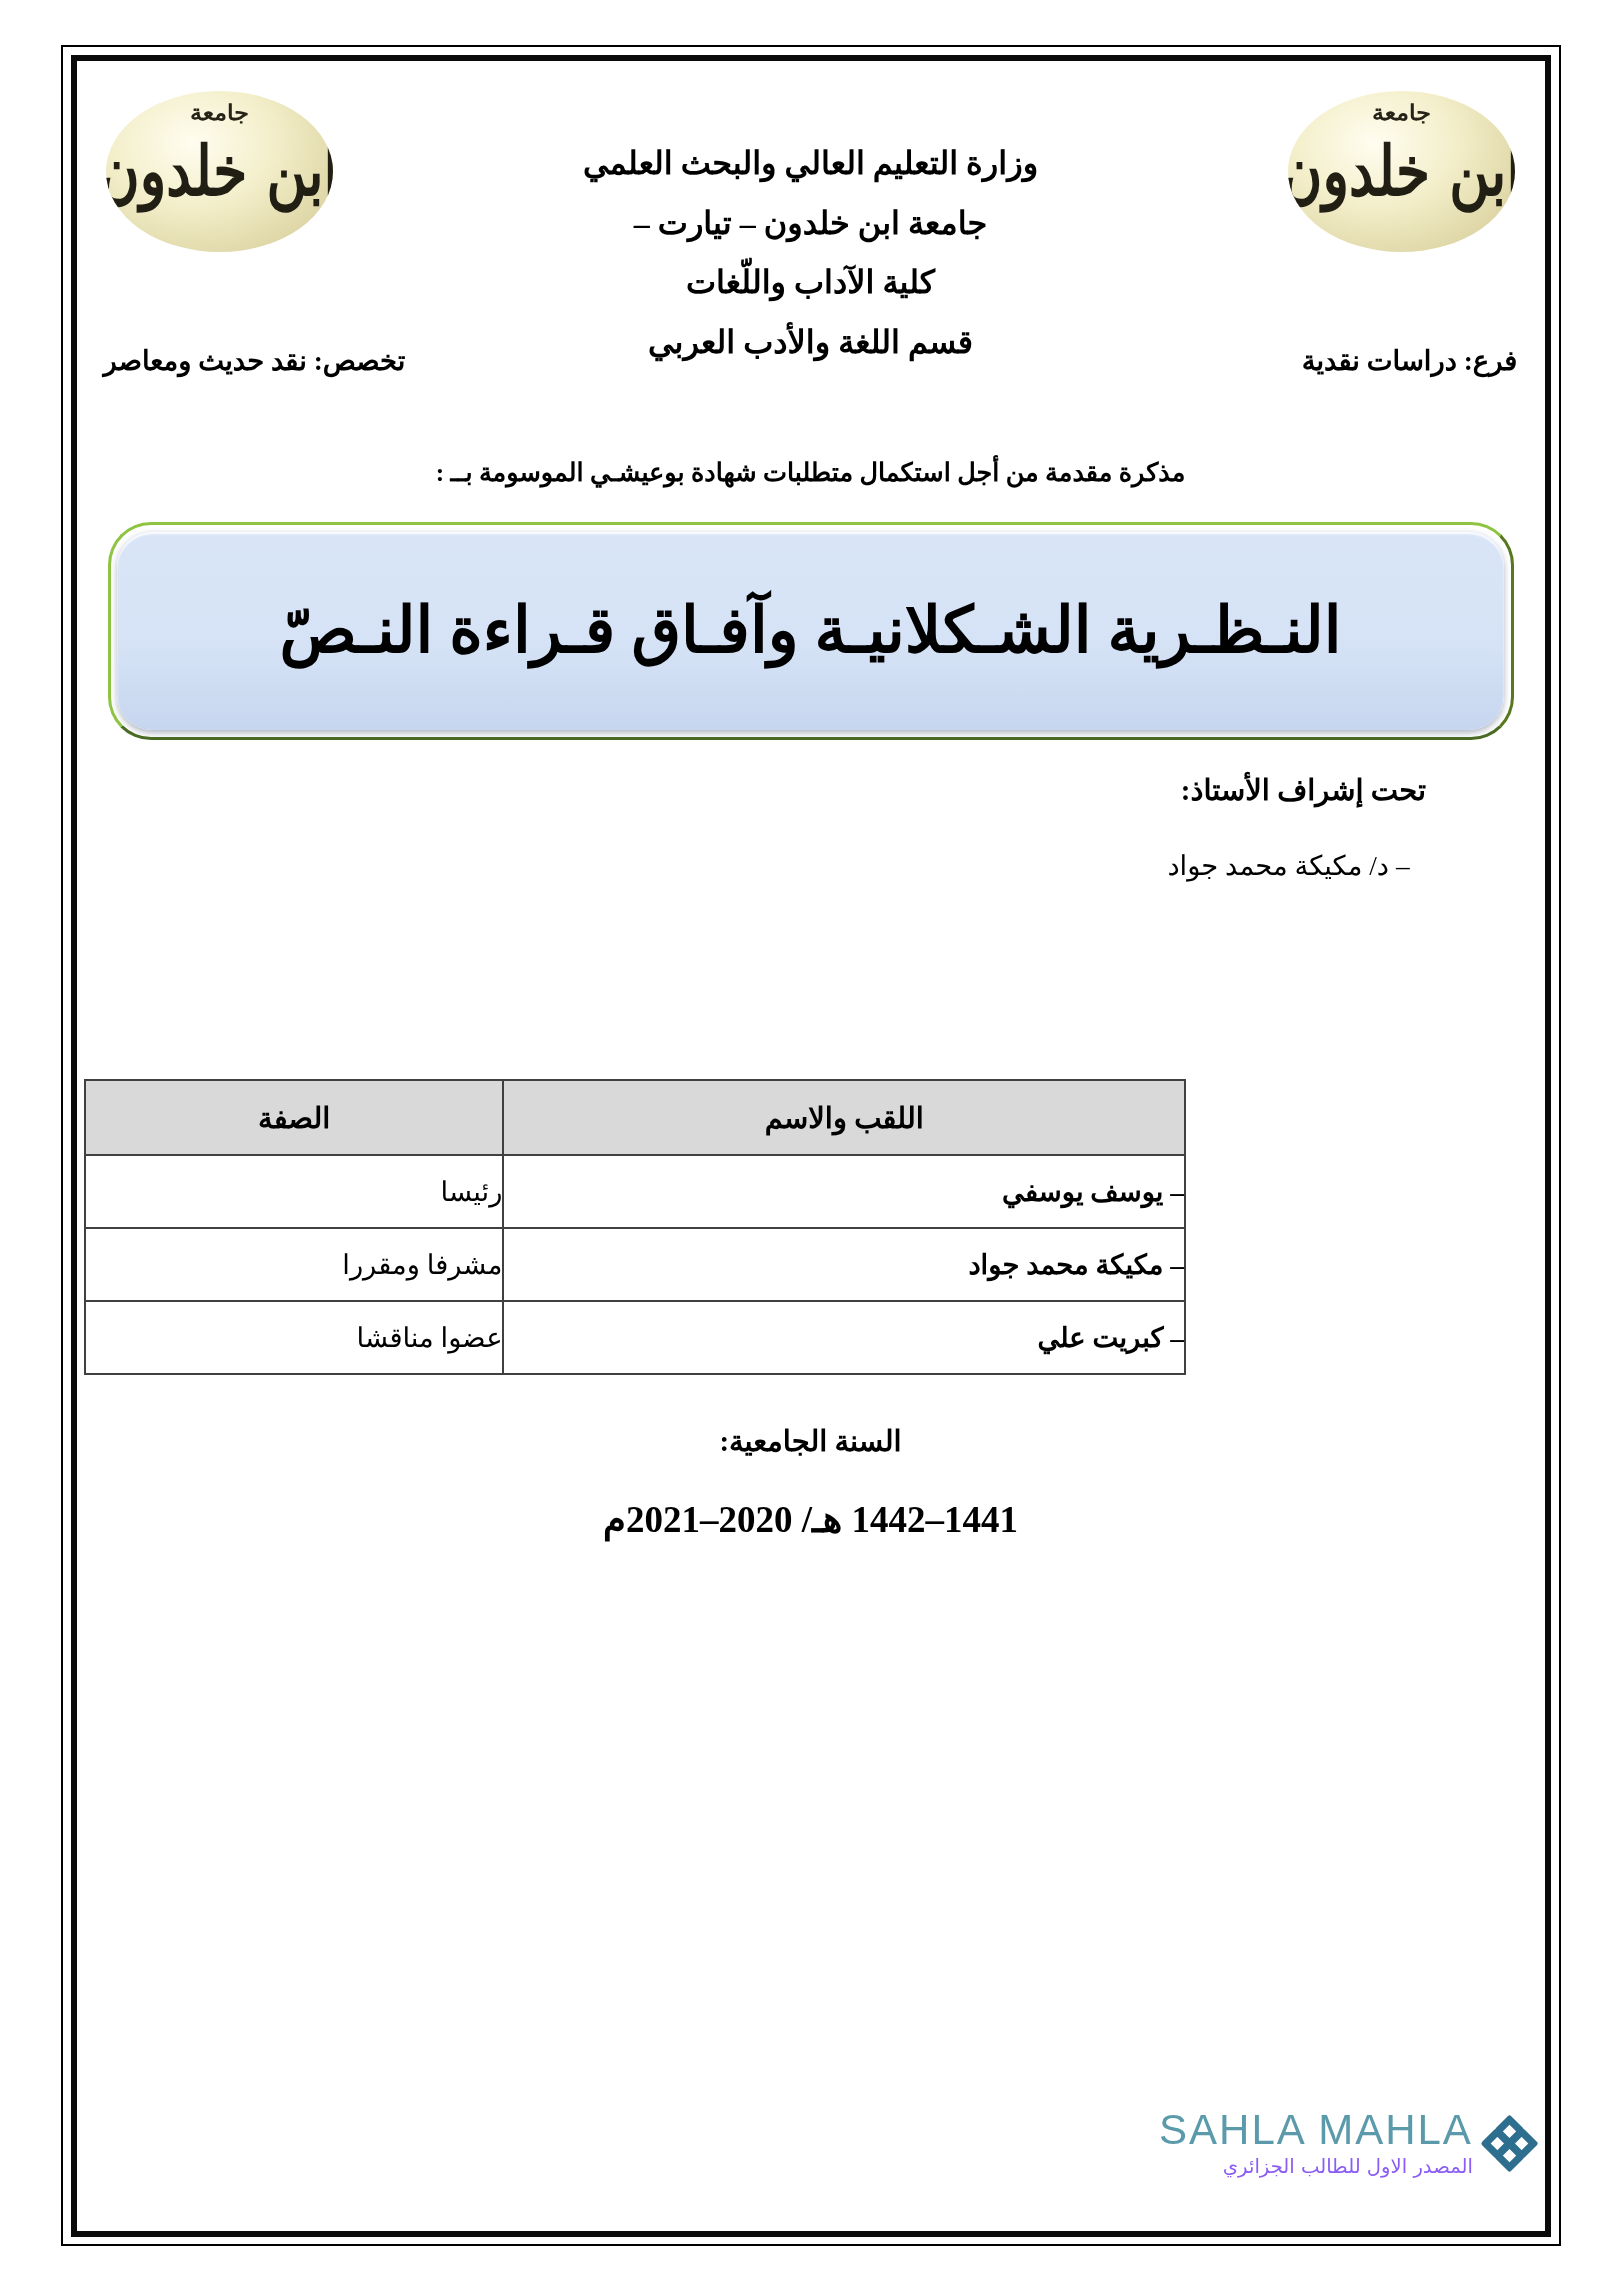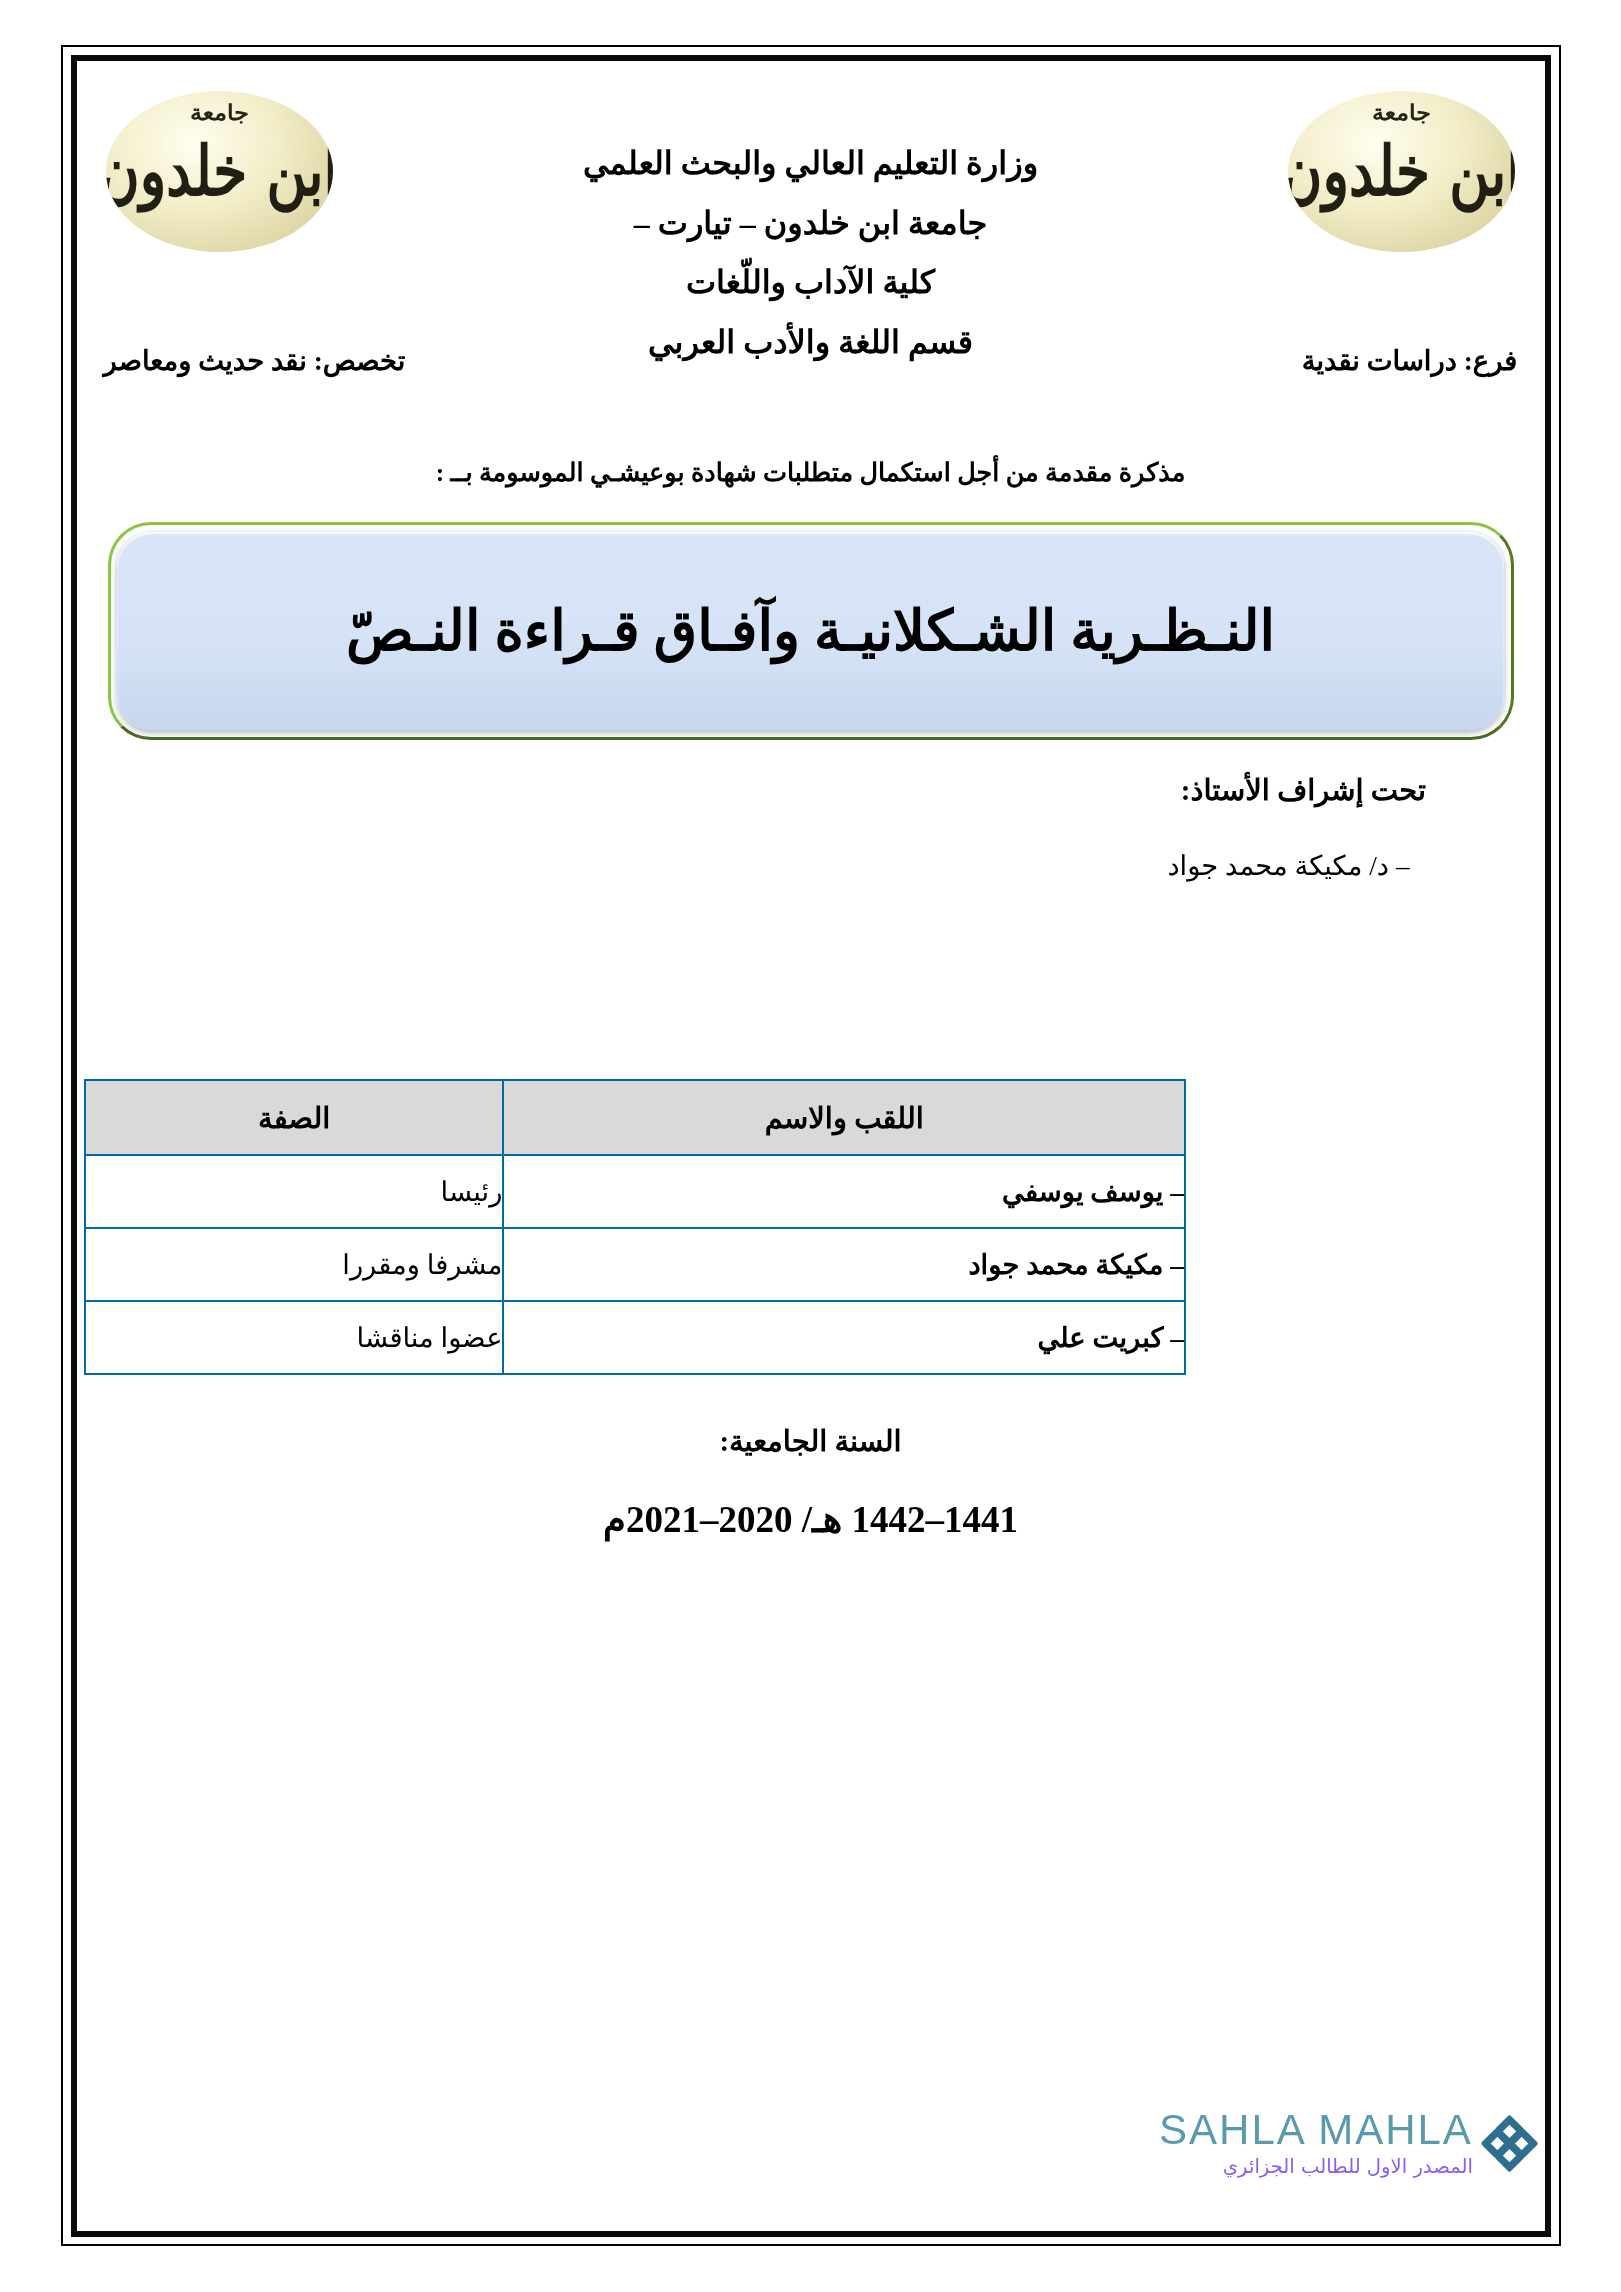--- a/index.html
+++ b/index.html
@@ -165,21 +165,21 @@
       0 2.9px 5.9px rgba(80,95,120,0.45);
     box-sizing: border-box;
     display: flex;
     align-items: center;
     justify-content: center;
     overflow: hidden;
   }
   .title-text {
     font-family: "Liberation Serif", serif;
     font-weight: bold;
-    font-size: 56px;
+    font-size: 64px;
     color: #000;
     text-align: center;
     line-height: 1.25;
     padding: 0 27.4px;
   }
 
   
   .people-row {
     position: absolute;
     top: 704px;
@@ -210,21 +210,21 @@
   .jury-table {
     position: absolute;
     top: 1010px;
     left: 0;
     width: 1102px;
     margin-right: 19.6px;
     border-collapse: collapse;
     table-layout: fixed;
   }
   .jury-table th, .jury-table td {
-    border: 2px solid #0369a1;
+    border: 2px solid #404040;
     padding: 0;
     vertical-align: middle;
   }
   .jury-table thead th {
     background: #d9d9d9;
     height: 73px;
     text-align: center;
     font-family: "Liberation Serif", serif;
     font-weight: bold;
     font-size: 29px;

